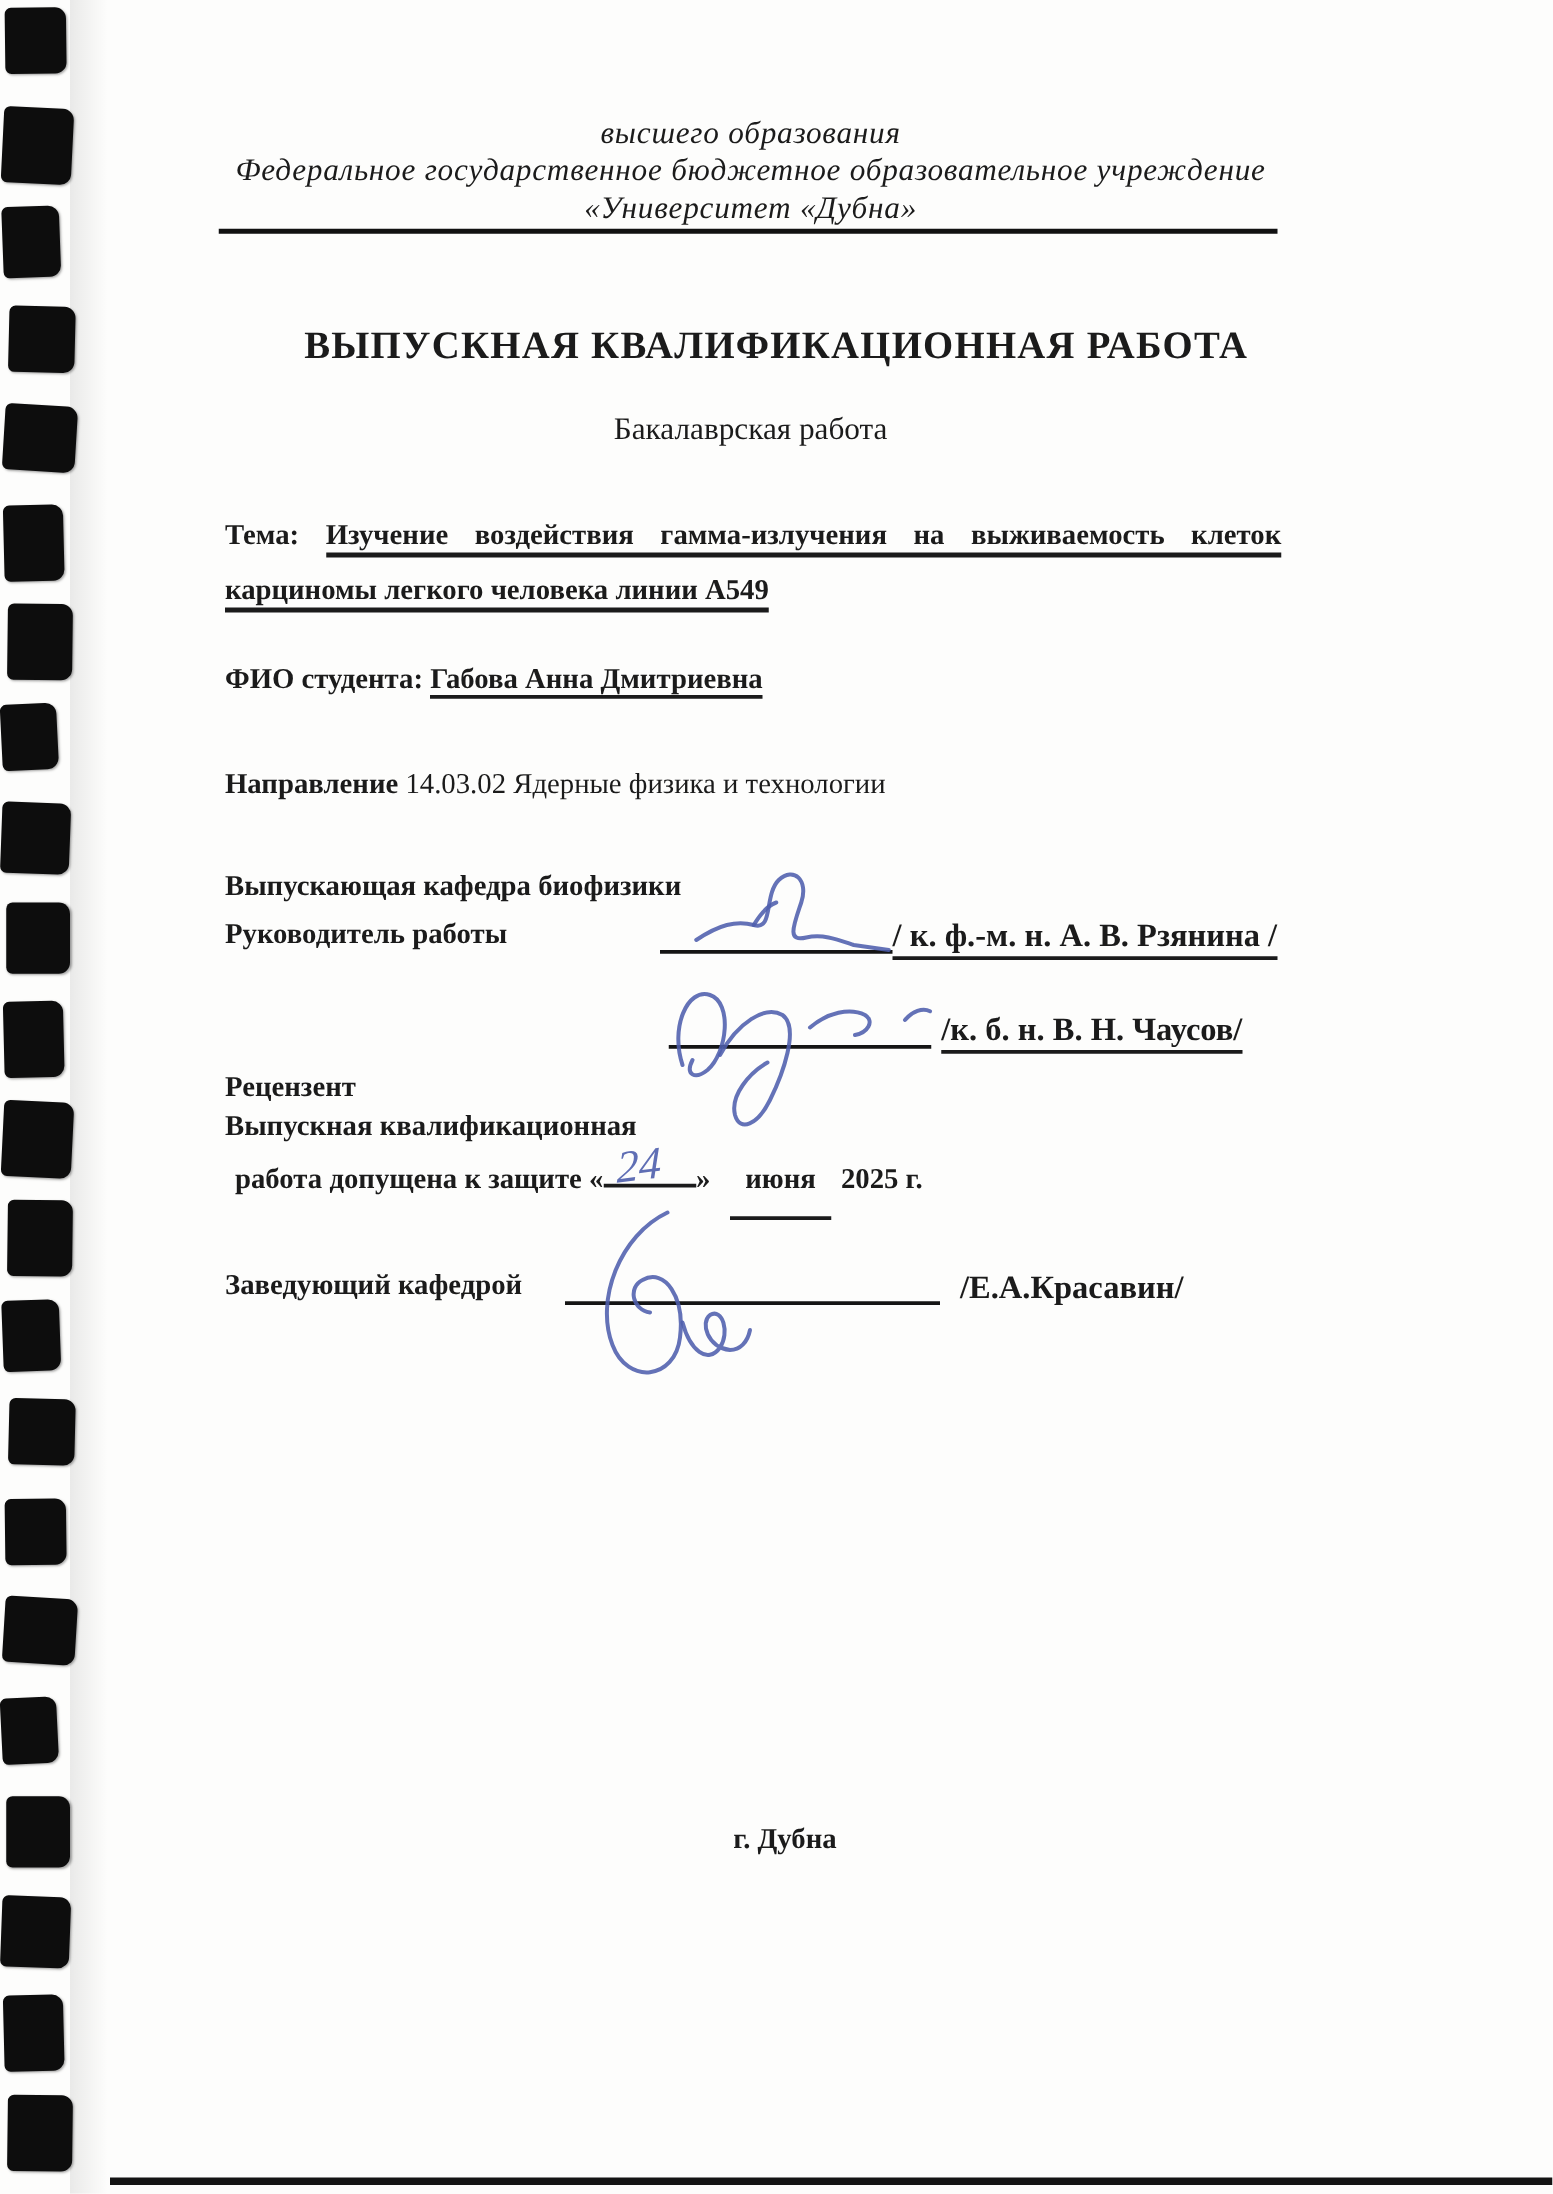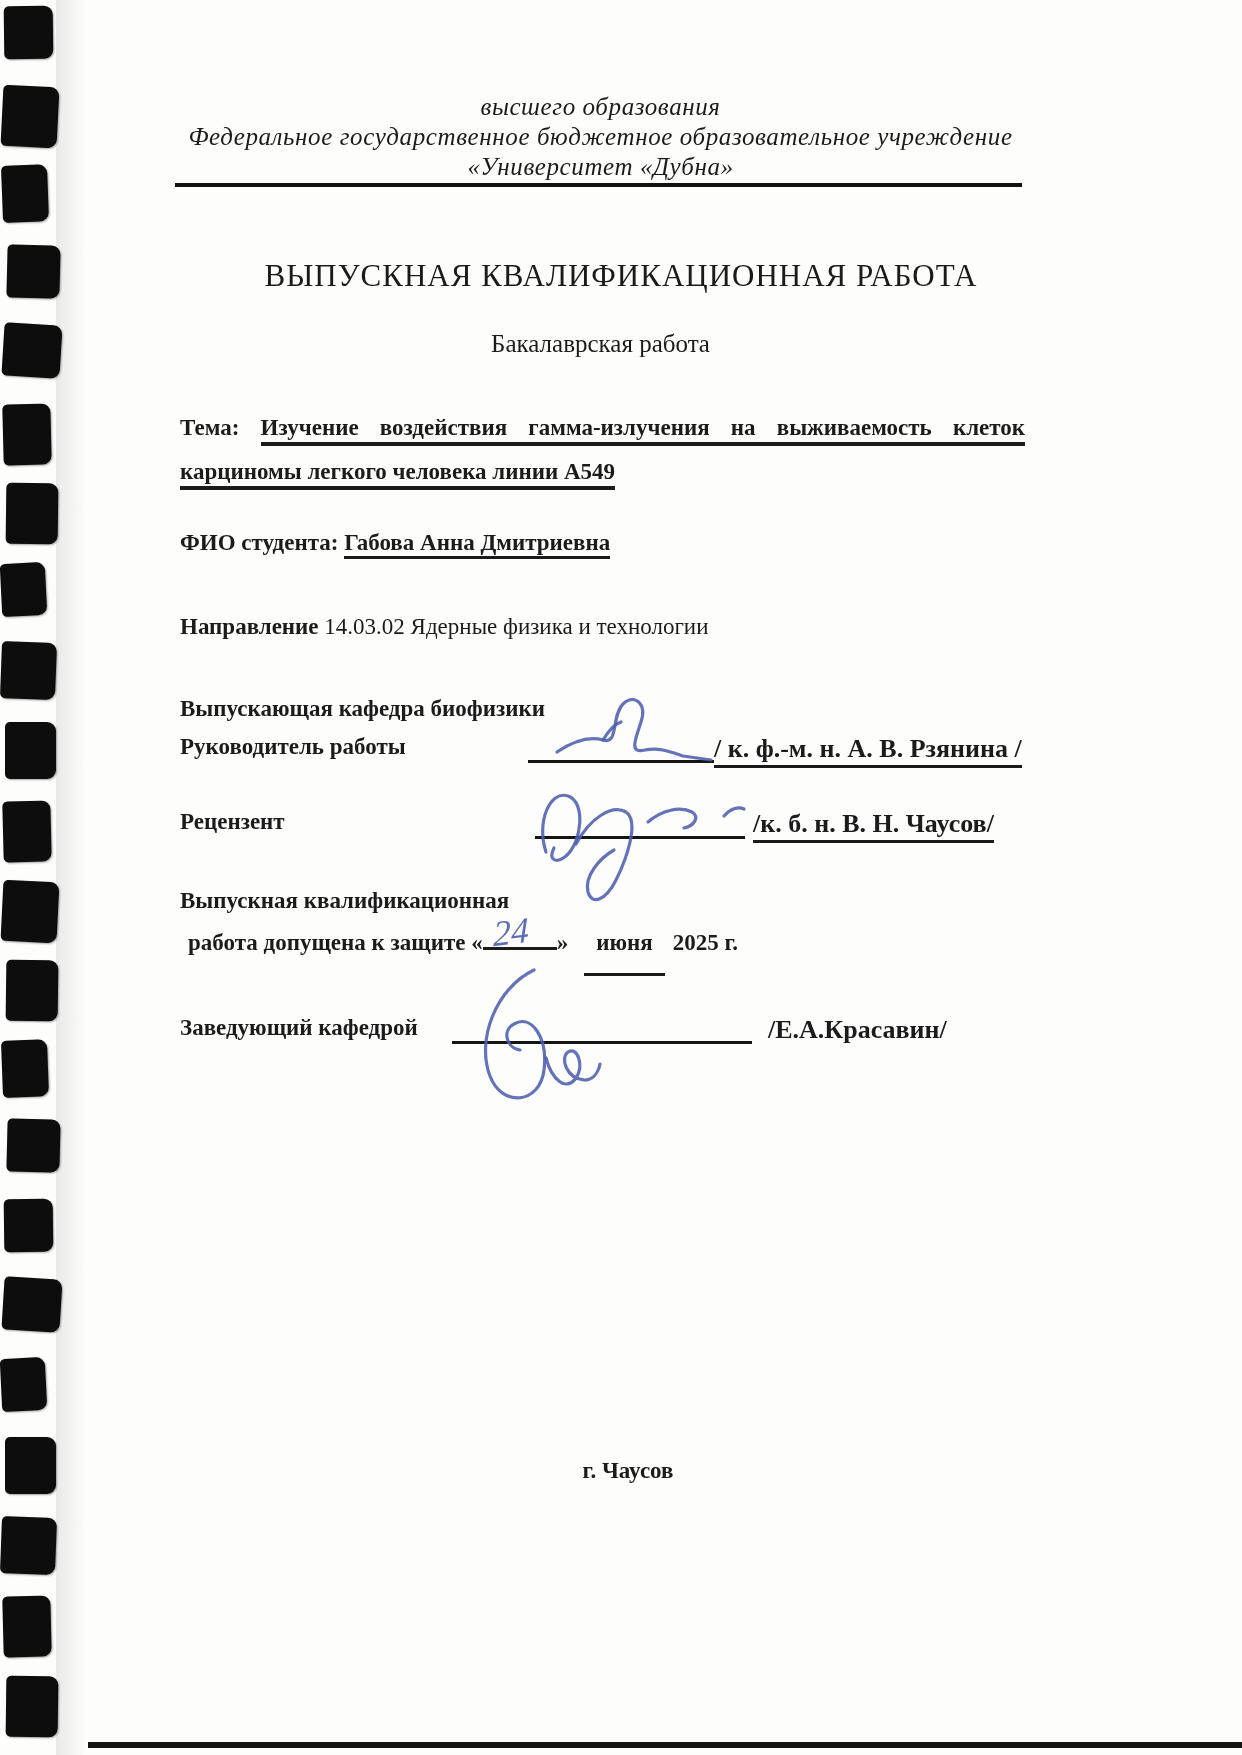--- a/index.html
+++ b/index.html
@@ -31,21 +31,21 @@
   }
   
   .header{
     position:absolute;left:178px;top:92px;width:845px;
     text-align:center;font-style:italic;font-size:25px;line-height:30px;
     letter-spacing:.6px;font-weight:500;
   }
   .hr{position:absolute;left:175px;top:183px;width:847px;height:4px;background:#111;}
   .title{
     position:absolute;left:100px;top:258px;width:1042px;
-    text-align:center;font-weight:normal;font-size:31px;letter-spacing:1px;
+    text-align:center;font-weight:bold;font-size:31px;letter-spacing:1px;
   }
   .subtitle{
     position:absolute;left:178px;top:330px;width:845px;
     text-align:center;font-weight:normal;font-size:25px;
   }
   .row{position:absolute;left:180px;width:845px;font-size:23px;}
   .b{font-weight:bold;}
   .u3{border-bottom:3px solid var(--ink);padding-bottom:1px;}
   .u4{border-bottom:4px solid var(--ink);padding-bottom:2px;}
   .theme1{font-weight:bold;text-align:justify;text-align-last:justify;}
@@ -125,37 +125,37 @@
   <div class="row b" style="top:696px"><span>Выпускающая кафедра биофизики</span></div>
 
   <span class="label" style="left:180px;top:734px">Руководитель работы</span>
   <span class="sigline" style="left:528px;top:760px;width:186px"></span>
   <svg class="sig" style="left:545px;top:690px" width="190" height="85" viewBox="0 0 190 85">
     <path d="M12,62 C30,50 44,46 58,50 C74,55 66,26 78,14 C90,3 102,14 96,32 C90,50 84,64 100,60 C114,57 126,62 138,66 L166,70"></path>
     <path d="M58,50 C64,40 70,34 76,32"></path>
   </svg>
   <span class="cred u3" style="left:714px;top:734px">/ к. ф.-м. н. А. В. Рзянина /</span>
 
-  <span class="label" style="left:180px;top:809px">Рецензент</span>
+  <span class="label" style="left:180px;top:857px">Рецензент</span>
   <span class="sigline" style="left:535px;top:836px;width:210px"></span>
   <svg class="sig" style="left:528px;top:764px" width="245" height="145" viewBox="0 0 245 145">
     <path d="M18,88 C8,58 22,26 40,32 C58,38 54,78 38,92 C28,100 20,96 26,84"></path>
     <path d="M48,80 C62,54 84,40 98,48 C112,58 98,96 88,116 C78,136 64,142 60,128 C56,112 72,94 86,86"></path>
     <path d="M120,58 C134,46 152,42 164,48 C172,53 166,62 156,64"></path>
     <path d="M196,52 C202,45 210,42 216,45"></path>
   </svg>
   <span class="cred u3" style="left:753px;top:809px">/к. б. н. В. Н. Чаусов/</span>
 
   <div class="row b" style="top:888px"><span>Выпускная квалификационная</span></div>
   <div class="row b" style="top:930px;left:188px"><span>работа допущена к защите «</span><span class="day-blank"><span class="handwritten">24</span></span><span>»</span><span class="month">июня</span><span class="suffix">2025 г.</span></div>
 
   <span class="label" style="left:180px;top:1015px">Заведующий кафедрой</span>
   <span class="sigline" style="left:452px;top:1041px;width:300px"></span>
   <svg class="sig" style="left:462px;top:962px" width="160" height="155" viewBox="0 0 160 155">
     <path d="M72,8 C34,26 14,78 28,114 C40,146 78,142 82,108 C86,76 70,52 52,62 C40,68 44,86 58,88"></path>
     <path d="M84,96 C90,118 104,130 114,116 C122,104 116,84 106,90 C98,96 104,116 122,118 C130,118 136,112 138,102"></path>
   </svg>
   <span class="cred" style="left:768px;top:1015px">/Е.А.Красавин/</span>
 
-  <div class="city">г. Чаусов</div>
+  <div class="city">г. Дубна</div>
 
   <div class="bottom-line"></div>
 </div>
 
 </body></html>

